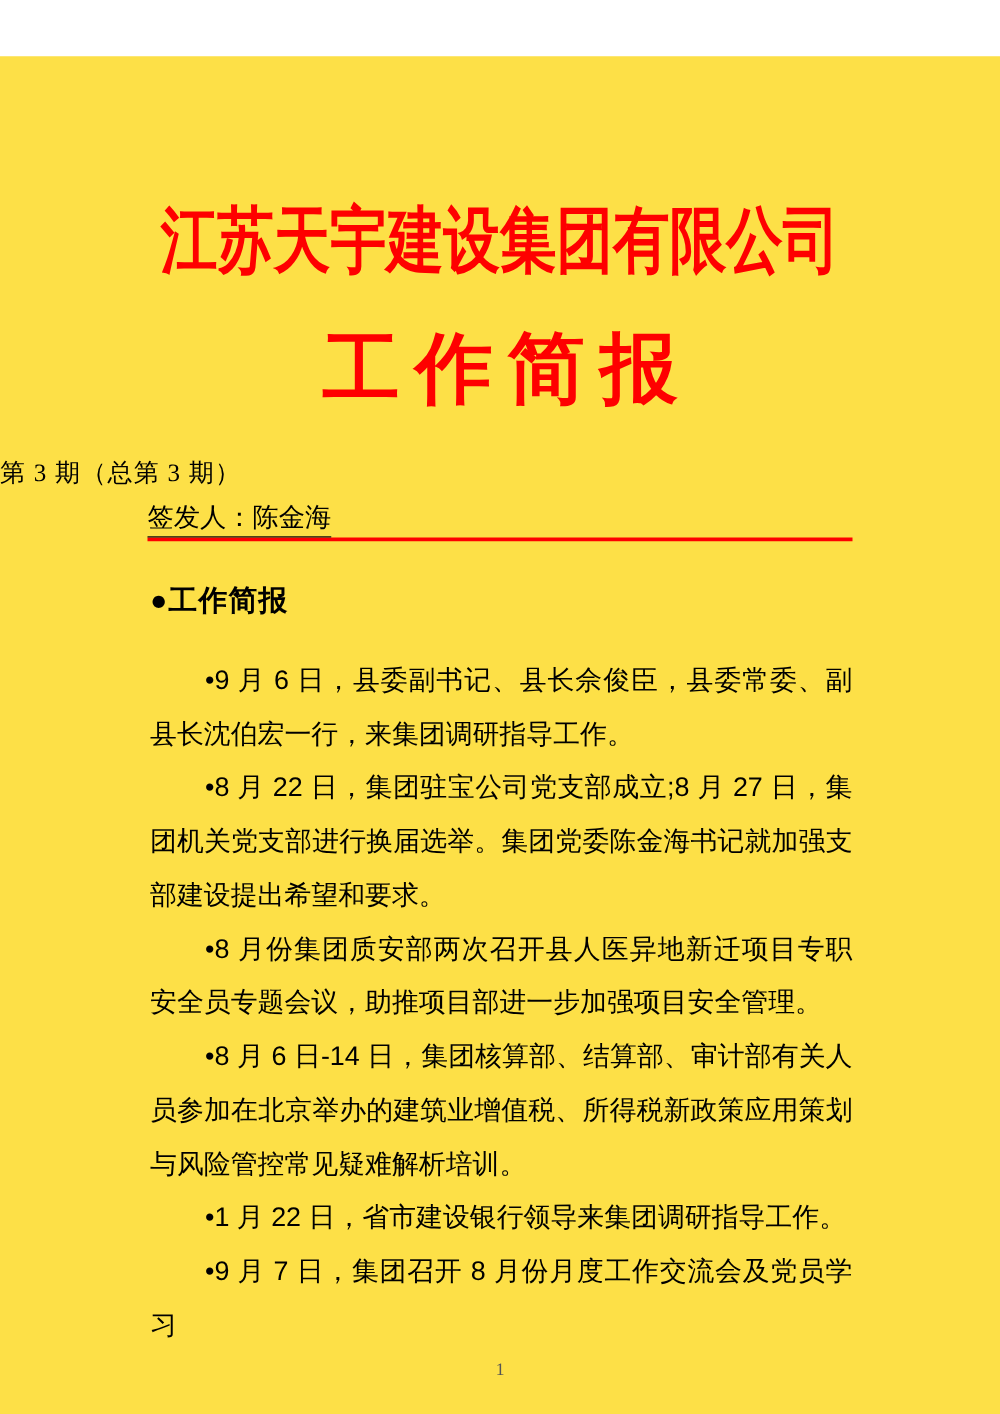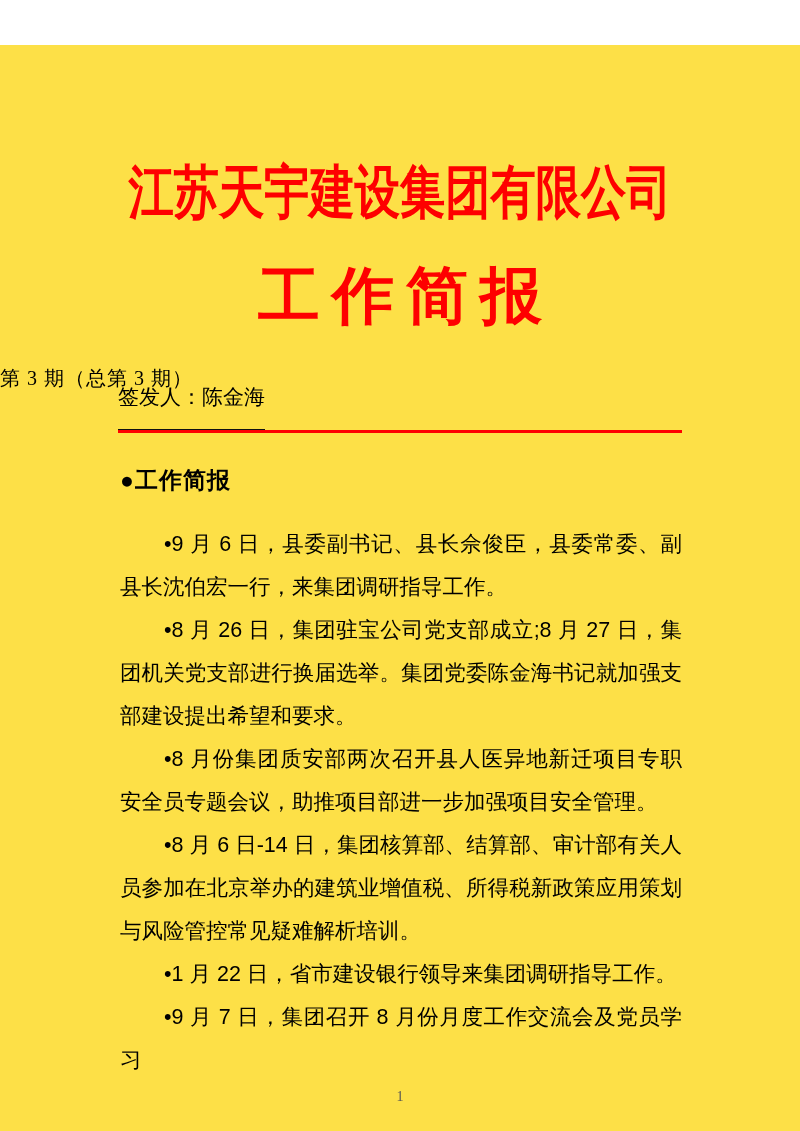--- a/index.html
+++ b/index.html
@@ -63,21 +63,21 @@
     position: absolute;
     top: 352px; left: 118px; width: 564px; height: 36px;
     display: flex;
     justify-content: space-between;
     align-items: flex-end;
     font-size: 21px;
     border-bottom: 3px solid var(--accent);
   }
   .sig-row .sig-text {
     border-bottom: 1px solid #111111;
-    padding-bottom: 19px;
+    padding-bottom: 1px;
     line-height: 26px;
     white-space: nowrap;
   }
 
   .section-heading {
     position: absolute;
     top: 420px; left: 120px;
     font-size: 23px;
     font-weight: bold;
     line-height: 30px;
@@ -120,21 +120,21 @@
   <div class="issue-line">第 3 期（总第 3 期）</div>
 
   <div class="sig-row">
     <span class="sig-text">签发人：陈金海</span>
   </div>
 
   <div class="section-heading">●工作简报</div>
 
   <div class="body-text">
     <p>•9 月 6 日，县委副书记、县长佘俊臣，县委常委、副县长沈伯宏一行，来集团调研指导工作。</p>
-    <p>•8 月 26 日，集团驻宝公司党支部成立;8 月 27 日，集团机关党支部进行换届选举。集团党委陈金海书记就加强支部建设提出希望和要求。</p>
+    <p>•8 月 22 日，集团驻宝公司党支部成立;8 月 27 日，集团机关党支部进行换届选举。集团党委陈金海书记就加强支部建设提出希望和要求。</p>
     <p>•8 月份集团质安部两次召开县人医异地新迁项目专职安全员专题会议，助推项目部进一步加强项目安全管理。</p>
     <p>•8 月 6 日-14 日，集团核算部、结算部、审计部有关人员参加在北京举办的建筑业增值税、所得税新政策应用策划与风险管控常见疑难解析培训。</p>
     <p>•1 月 22 日，省市建设银行领导来集团调研指导工作。</p>
     <p>•9 月 7 日，集团召开 8 月份月度工作交流会及党员学习</p>
   </div>
 
   <div class="page-number">1</div>
 
 </div>
 

